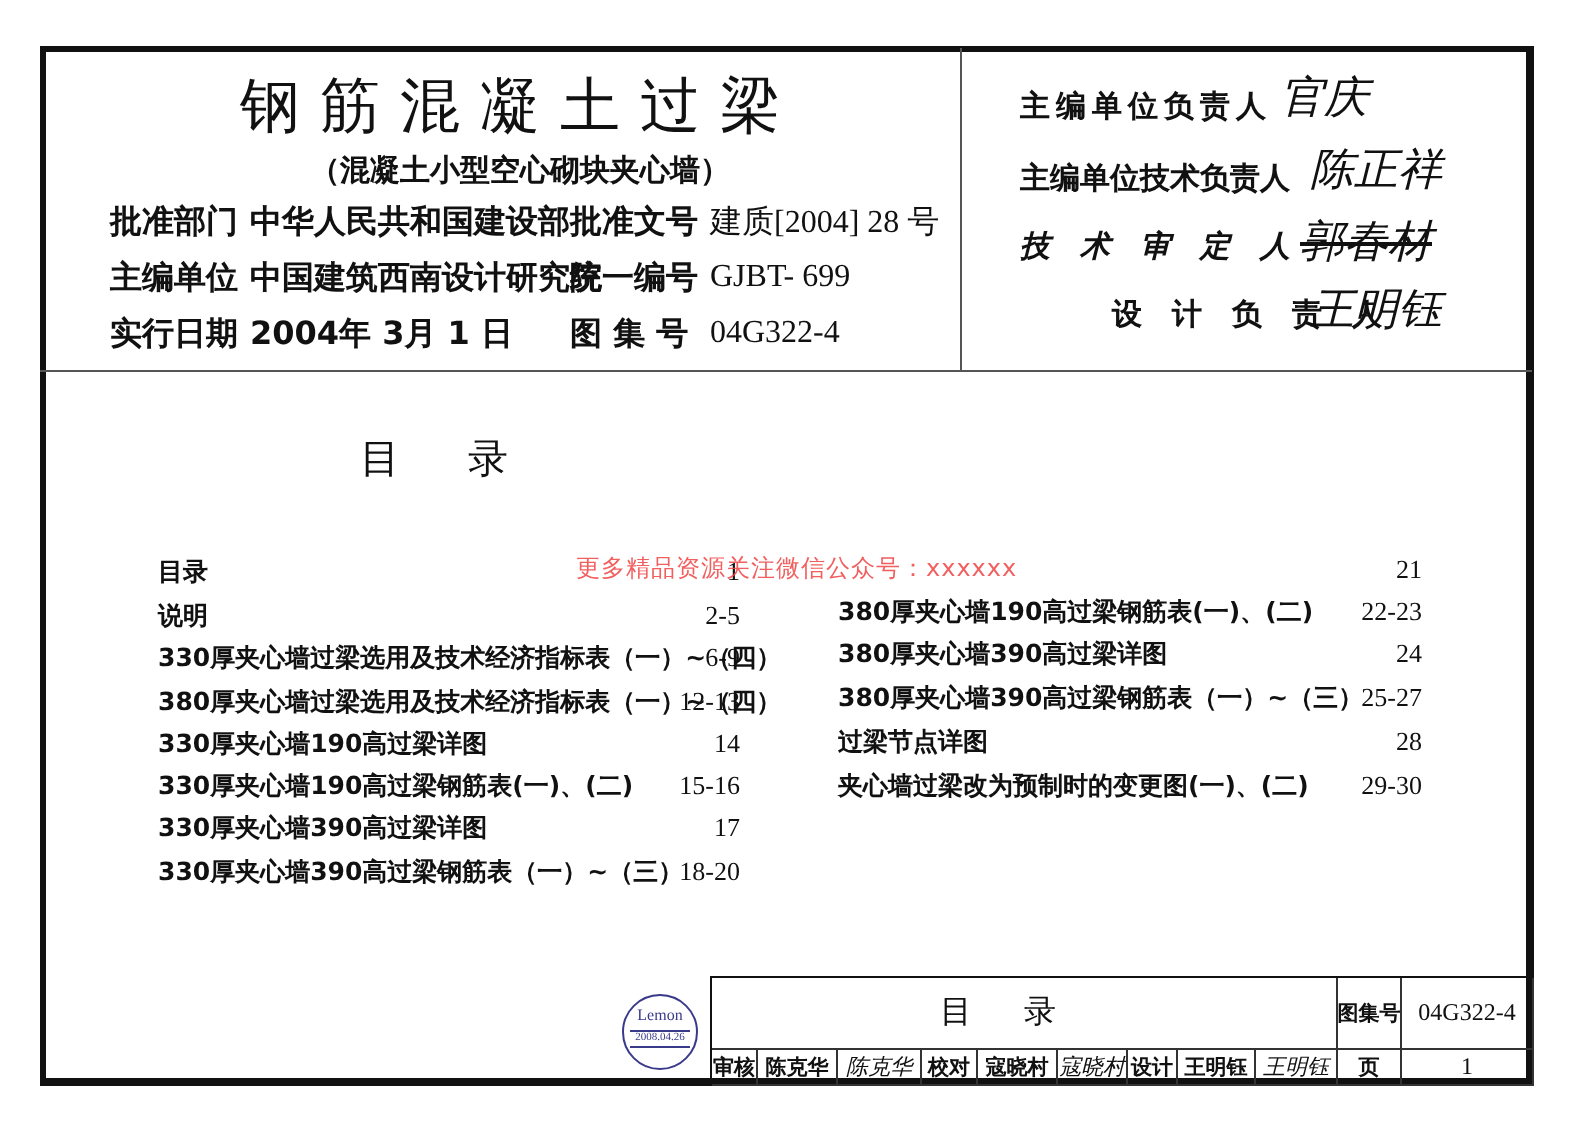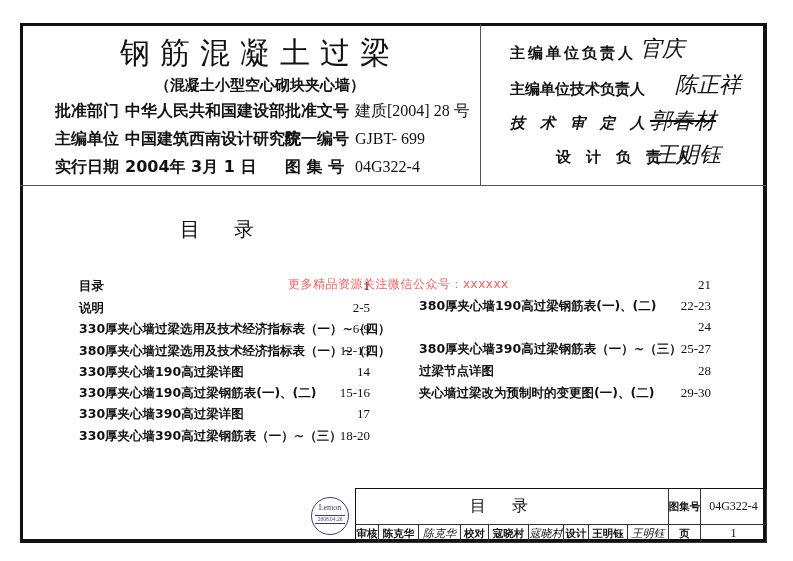--- a/index.html
+++ b/index.html
@@ -77,21 +77,21 @@
 </div>
 
 <div class="resp-row" style="top:42px;">
   <span style="letter-spacing:3px;">主编单位负责人</span>
 </div>
 <div class="sig" style="left:640px; top:34px;">官庆</div>
 
 <div class="resp-row" style="top:78px;">
   <span>主编单位技术负责人</span>
 </div>
-<div class="sig" style="left:655px; top:70px;margin-left:20px;">陈正祥</div>
+<div class="sig" style="left:655px; top:70px;">陈正祥</div>
 
 <div class="resp-row" style="top:112px;">
   <span style="letter-spacing:15px;font-style:italic;">技术审定人</span>
 </div>
 <div class="sig" style="left:650px; top:106px; text-decoration:line-through;">郭春材</div>
 
 <div class="resp-row" style="top:146px;">
   <span style="letter-spacing:15px;margin-left:46px;">设计负责人</span>
 </div>
 <div class="sig" style="left:655px; top:140px;">王明钰</div>
@@ -135,20 +135,21 @@
 
 <div class="col-right">
   <div class="toc-item" style="top:277px;">
       <span class="p">21</span>
     </div>
   <div class="toc-item" style="top:298px;">
       <span class="t">380厚夹心墙190高过梁钢筋表(一)、(二)</span>
       <span class="p">22-23</span>
     </div>
   <div class="toc-item" style="top:319px;">
+      <span class="t">380厚夹心墙390高过梁详图</span>
       <span class="p">24</span>
     </div>
   <div class="toc-item" style="top:341px;">
       <span class="t">380厚夹心墙390高过梁钢筋表（一）~（三）</span>
       <span class="p">25-27</span>
     </div>
   <div class="toc-item" style="top:363px;">
       <span class="t">过梁节点详图</span>
       <span class="p">28</span>
     </div>

